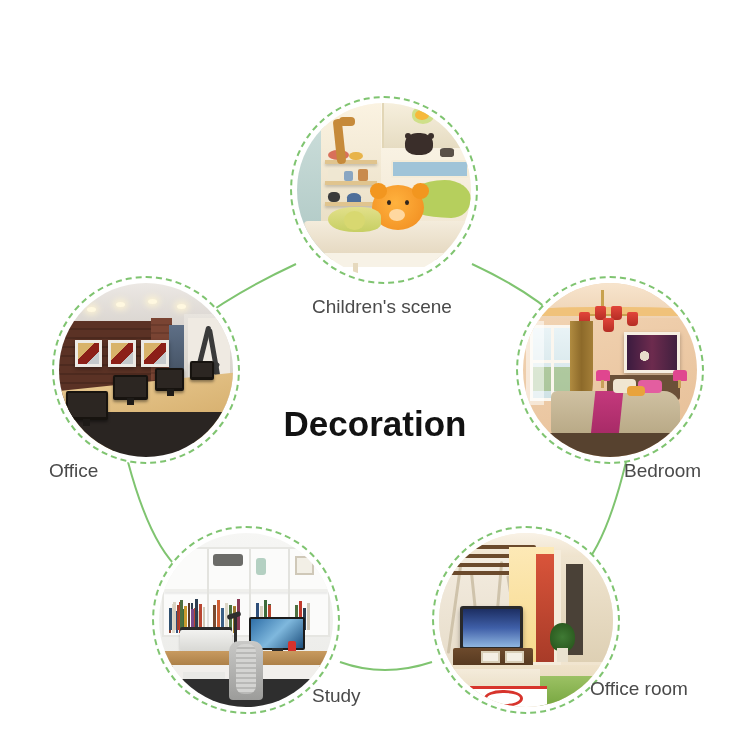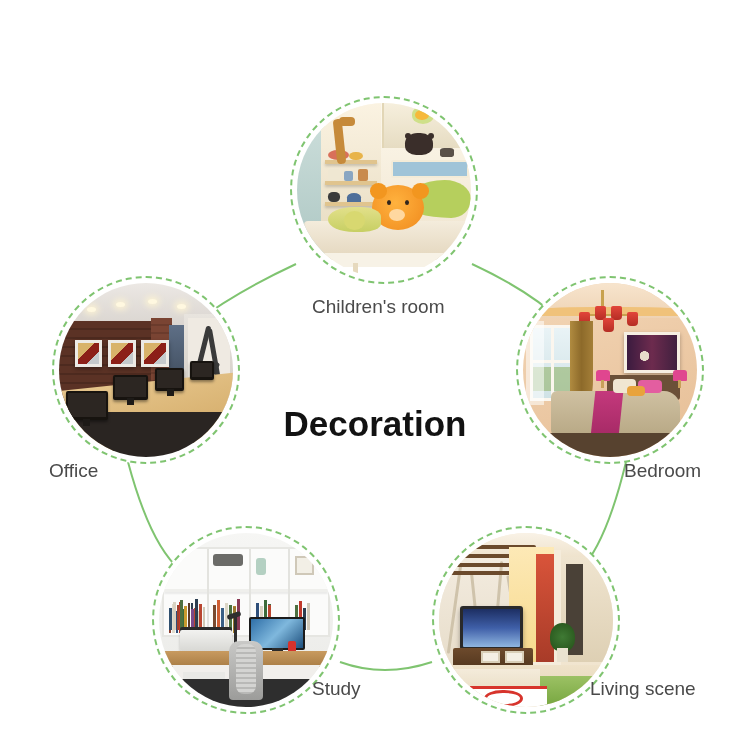--- a/index.html
+++ b/index.html
@@ -87,21 +87,21 @@
   #node-children { left: 290px; top: 22px; }
   #node-children .caption { left: 22px; top: 200px; }
 
   #node-office   { left: 52px;  top: 202px; }
   #node-office   .caption { left: -3px; top: 184px; }
 
   #node-bedroom  { left: 516px; top: 202px; }
   #node-bedroom  .caption { left: 108px; top: 184px; }
 
   #node-study    { left: 152px; top: 452px; }
-  #node-study    .caption { left: 160px; top: 152px; }
+  #node-study    .caption { left: 160px; top: 159px; }
 
   #node-living   { left: 432px; top: 452px; }
   #node-living   .caption { left: 158px; top: 152px; }
 
   
   .scene { position: absolute; inset: 0; }
   .p { position: absolute; }
 
   
   .kid-wall-l { left:0; top:0; width:16%; height:100%; background:linear-gradient(180deg,#cfe0dd,#a9c4c0); }
@@ -269,21 +269,21 @@
             <div class="p kid-pooh-ear" style="left:42%;"></div>
             <div class="p kid-pooh-ear" style="left:66%;"></div>
             <div class="p kid-pooh-eye" style="left:52%;"></div>
             <div class="p kid-pooh-eye" style="left:62%;"></div>
             <div class="p kid-pooh-sn"></div>
             <div class="p kid-croc"></div>
             <div class="p kid-croc2"></div>
           </div>
         </div>
       </div>
-      <div class="caption">Children's room</div>
+      <div class="caption">Children's scene</div>
     </div>
 
     <div class="node" id="node-bedroom">
       <div class="disc">
         <div class="photo">
           <div class="scene">
             <div class="p bed-wall"></div>
             <div class="p bed-ceil"></div>
             <div class="p bed-cove"></div>
             <div class="p bed-chand">
@@ -496,17 +496,17 @@
             <div class="p lv-plant"></div>
             <div class="p lv-pot"></div>
             <div class="p lv-floor"></div>
             <div class="p lv-refl"></div>
             <div class="p lv-green"></div>
             <div class="p lv-rug"></div>
             <div class="p lv-rugc"></div>
           </div>
         </div>
       </div>
-      <div class="caption">Living scene</div>
+      <div class="caption">Office room</div>
     </div>
 
   </div>
 </div>
 
 </body></html>

